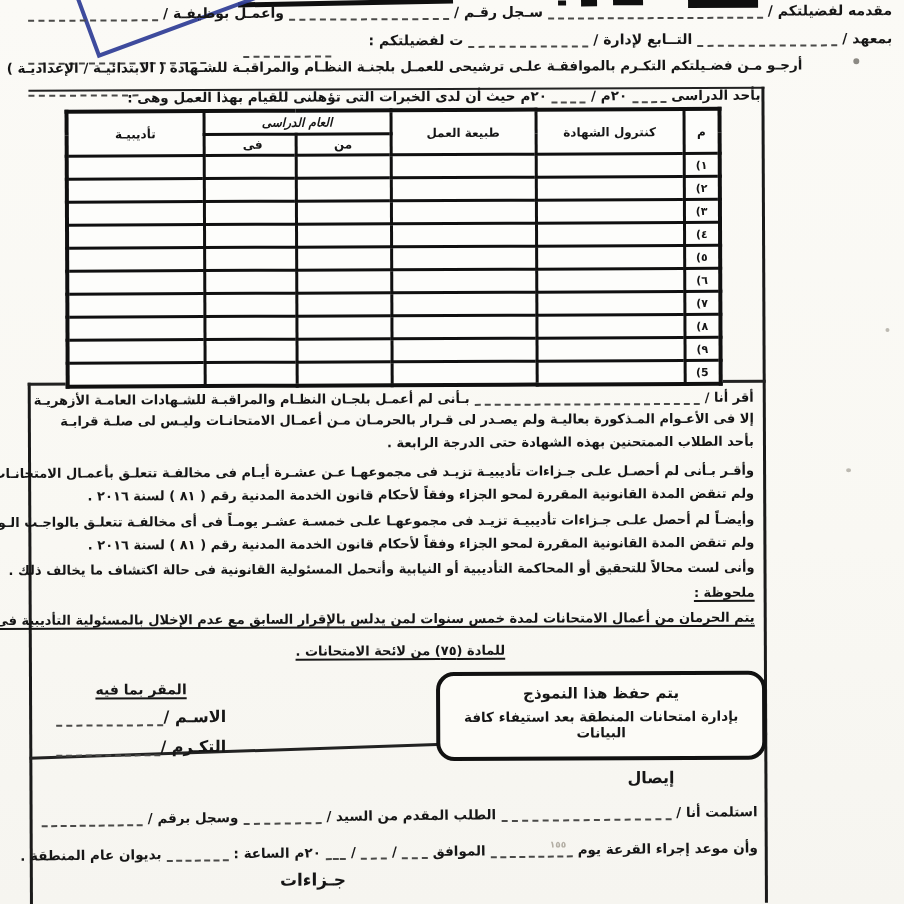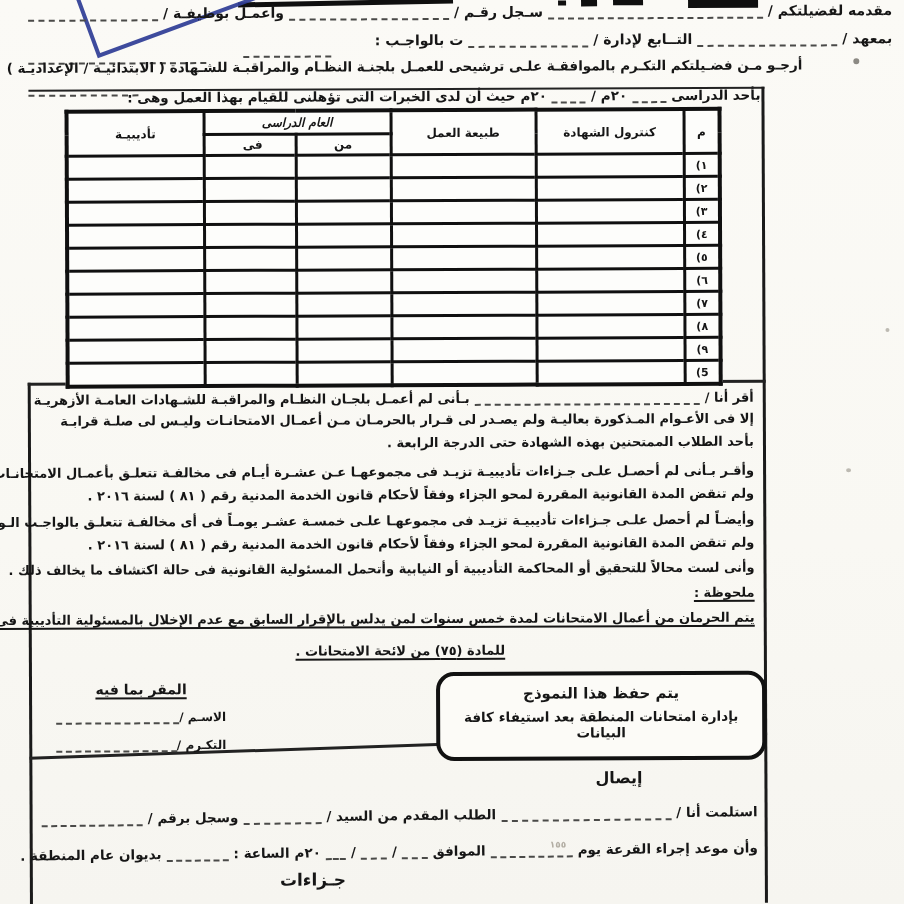--- a/index.html
+++ b/index.html
@@ -10,42 +10,42 @@
       linear-gradient(180deg,#fbfaf6 0%,#f9f8f3 60%,#f6f5f0 100%);
     font-family:"DejaVu Sans","Liberation Sans",sans-serif;
     font-weight:700;color:#161616;direction:rtl;
   }
   .skew{position:absolute;inset:0;transform:rotate(-0.25deg);}
   .abs{position:absolute;}
   .flexline{display:flex;align-items:flex-end;gap:5px;white-space:nowrap;}
   .bl{display:inline-block;height:15px;border-bottom:2px dashed #4a4a48;flex:0 0 auto;}
   .bl.grow{flex:1 1 auto;}
   .t14{font-size:14px;} .t13{font-size:13px;} .t135{font-size:13.5px;}
-  .t16{font-size:16px;}
+  .t16{font-size:16px;margin-left:32px;}
   .u{text-decoration:underline;text-underline-offset:3px;text-decoration-thickness:1.5px;}
   
   .hline{background:#222;height:2px;}
   .vline{background:#1a1a1a;width:3px;}
   
   table.grid{border-collapse:collapse;table-layout:fixed;background:#fff;}
   table.grid,table.grid th,table.grid td{border:3px solid #101010;}
   table.grid{border-width:4px;}
   table.grid th{font-size:12px;padding:1px 2px;background:#fdfdfb;}
   table.grid td{height:18px;background:#fdfdfb;}
   table.grid td.num{font-size:11px;text-align:center;padding:0;}
   
   .stamp{position:absolute;left:55px;top:-196px;width:290px;height:200px;
     border:4px solid #2f3d96;transform:rotate(-20deg);opacity:.93;}
   
   .keepbox{border:4px solid #111;border-radius:18px;text-align:center;
     padding-top:9px;background:#fcfbf7;}
   .frag{background:#0f0f0f;position:absolute;}
   .speck{position:absolute;background:#bdbab2;border-radius:50%;}
   .faint{color:#b3aea4;}
-  .sigrow{display:flex;align-items:flex-end;font-size:12px;}
+  .sigrow{display:flex;align-items:flex-end;font-size:16px;}
 </style>
 </head>
 <body>
 
 <div class="page">
   <div class="skew">
 
     <div class="frag" style="left:240px;top:0;width:215px;height:5px;transform:rotate(-0.8deg);"></div>
     <div class="frag" style="left:560px;top:1px;width:8px;height:5px;"></div>
     <div class="frag" style="left:583px;top:0;width:16px;height:7px;"></div>
@@ -66,21 +66,21 @@
       <span class="bl" style="width:160px;"></span>
       <span>وأعمـل بوظيفـة /</span>
       <span class="bl" style="width:130px;"></span>
     </div>
 
     <div class="abs flexline t14" style="top:31px;right:10px;left:340px;">
       <span>بمعهد /</span>
       <span class="bl" style="width:140px;"></span>
       <span>التــابع لإدارة /</span>
       <span class="bl" style="width:120px;"></span>
-      <span>ت بالواجـب :</span>
+      <span>ت لفضيلتكم :</span>
     </div>
     <div class="abs bl" style="top:40px;left:245px;width:88px;"></div>
     <div class="abs bl" style="top:46px;left:30px;width:178px;"></div>
     <div class="abs bl" style="top:78px;left:30px;width:110px;"></div>
 
     <div class="abs t135" style="top:58px;right:100px;left:40px;white-space:nowrap;">أرجـو مـن فضـيلتكم التكـرم بالموافقـة علـى ترشيحى للعمـل بلجنـة النظـام والمراقبـة للشـهادة ( الابتدائيـة / الإعداديـة )</div>
     <div class="abs flexline t135" style="top:87px;right:142px;left:40px;">
       <span>بأحد الدراسى</span>
       <span class="bl" style="width:34px;"></span>
       <span>٢٠م</span>

